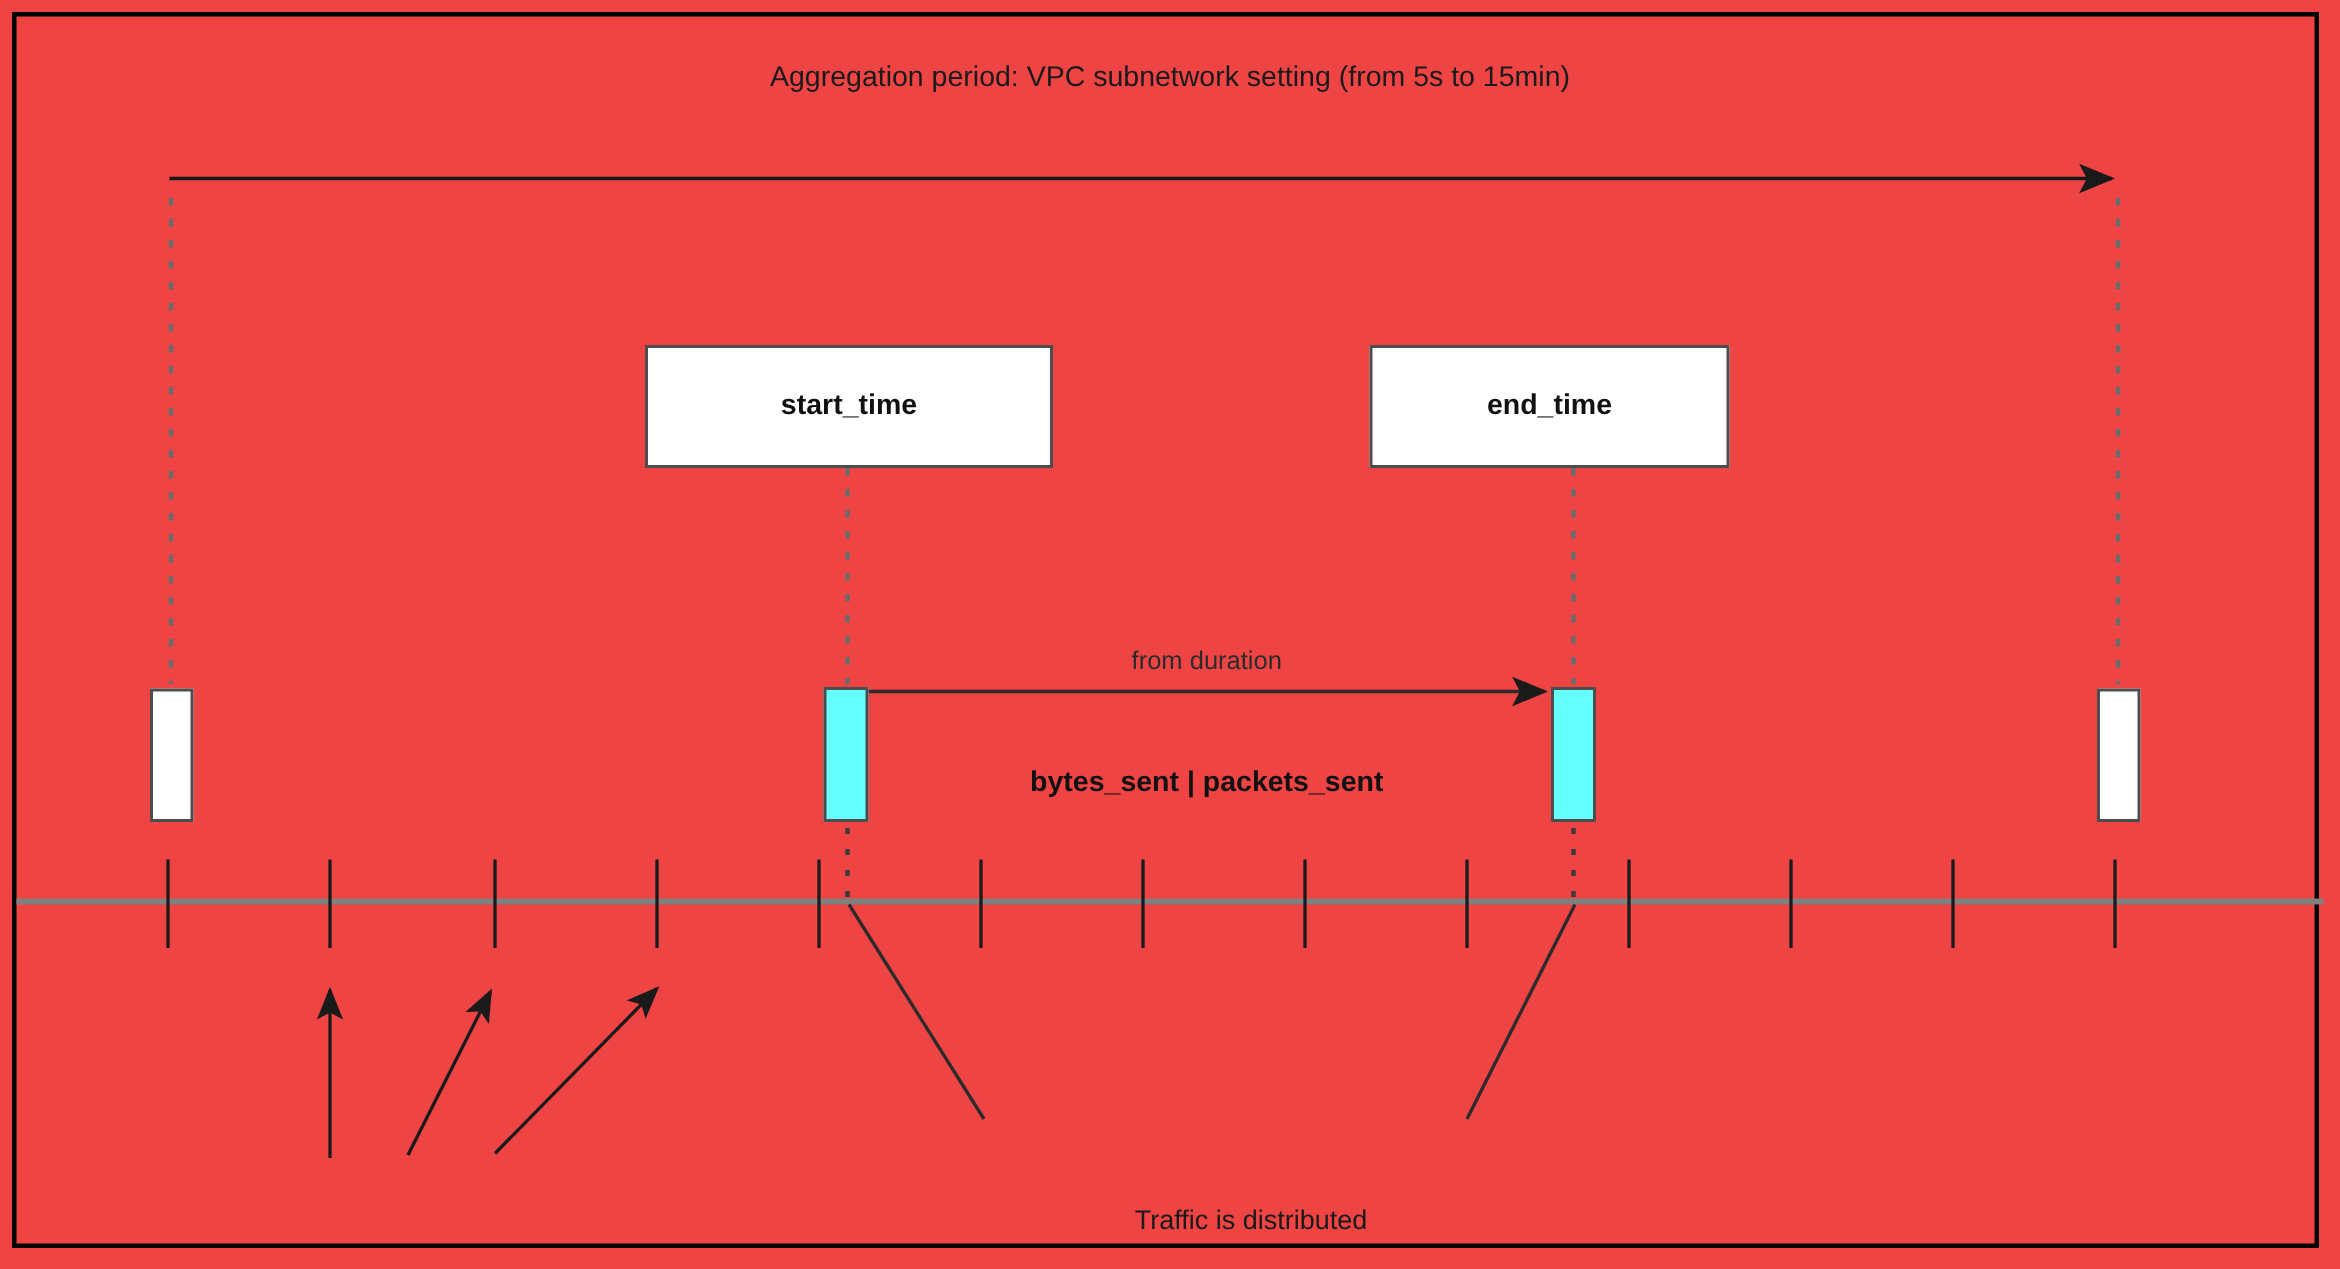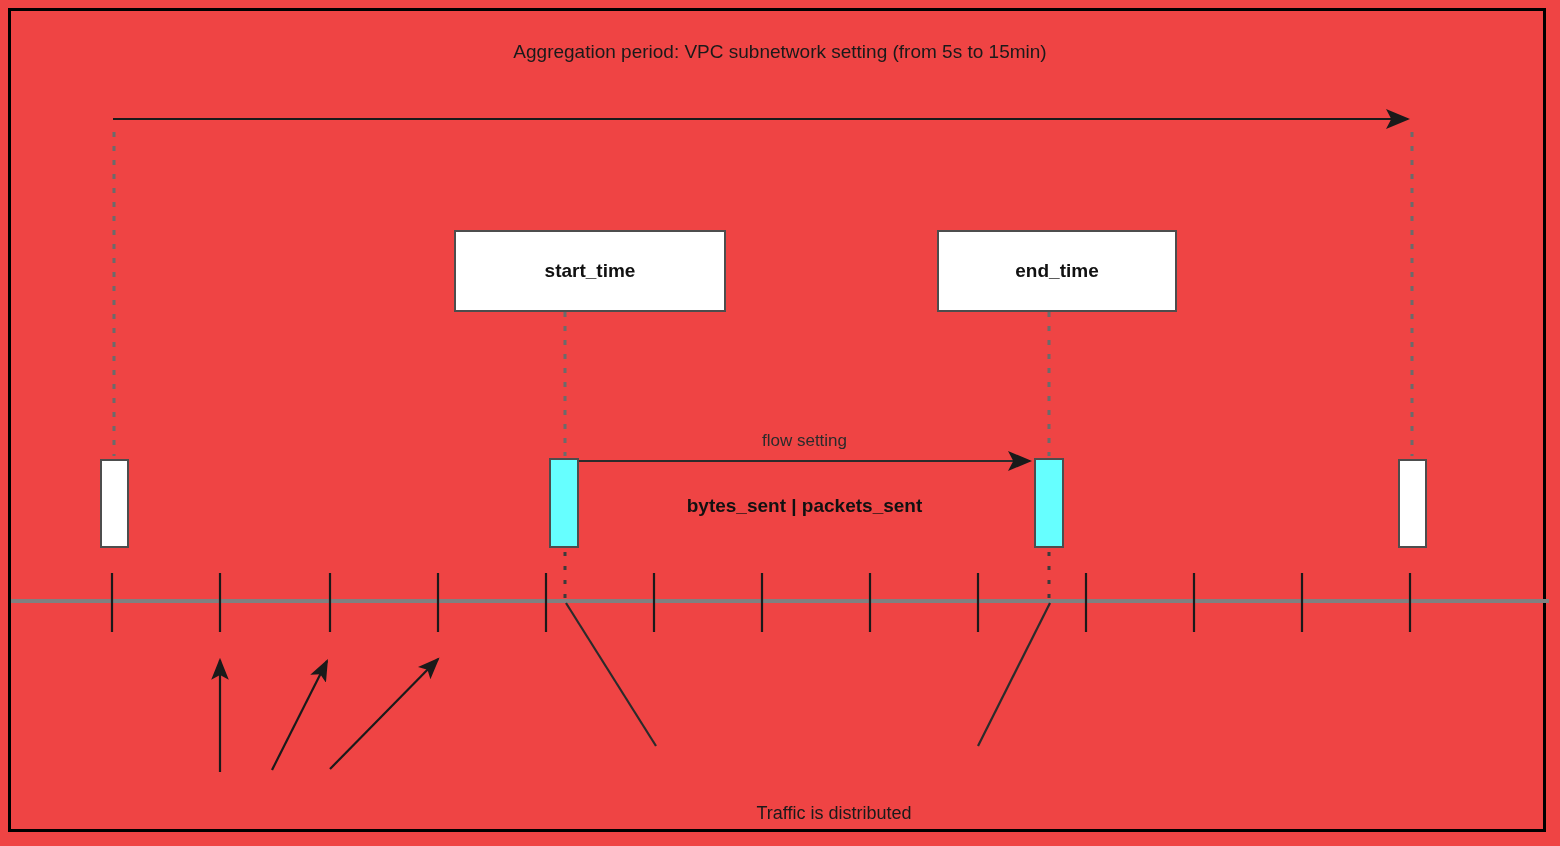--- a/index.html
+++ b/index.html
@@ -51,37 +51,37 @@
     position: absolute;
     background: #ffffff;
     border: 2px solid #4d4d4d;
     box-sizing: border-box;
     display: flex;
     align-items: center;
     justify-content: center;
     font-size: 19px;
     font-weight: bold;
     color: #111111;
-    margin-left: 24px;
   }
   .marker {
     position: absolute;
     box-sizing: border-box;
     border: 2px solid #4d4d4d;
   }
   .marker.hollow { background: #ffffff; }
   .marker.filled { background: #66ffff; }
   .label-flow {
     font-size: 17px;
     color: #2b2b2b;
   }
   .label-bytes {
     font-size: 19px;
     font-weight: bold;
     color: #111111;
+    margin-top: 16px;
   }
   .label-align {
     font-size: 19px;
     color: #1a1a1a;
   }
   .label-traffic {
     font-size: 18px;
     color: #1a1a1a;
     text-align: center;
     line-height: 1.45;
@@ -176,21 +176,21 @@
   <div class="boxnode" style="left:913px; top:230px; width:240px; height:82px;">
     <span>end_time</span>
   </div>
 
   <div class="marker hollow" style="left:100px; top:459px; width:29px; height:89px;"></div>
   <div class="marker hollow" style="left:1398px; top:459px; width:29px; height:89px;"></div>
 
   <div class="marker filled" style="left:549px; top:458px; width:30px; height:90px;"></div>
   <div class="marker filled" style="left:1034px; top:458px; width:30px; height:90px;"></div>
 
-  <div class="txt label-flow" style="left:579px; top:430px; width:451px; text-align:center;">flow setting</div>
+  <div class="txt label-flow" style="left:579px; top:430px; width:451px; text-align:center;">from duration</div>
 
   <div class="txt label-bytes" style="left:579px; top:494px; width:451px; text-align:center;">bytes_sent | packets_sent</div>
 
 
   <div class="txt label-traffic" style="left:690px; top:748px; width:288px;">
     <div>Traffic is distributed</div>
     
     
   </div>
 

